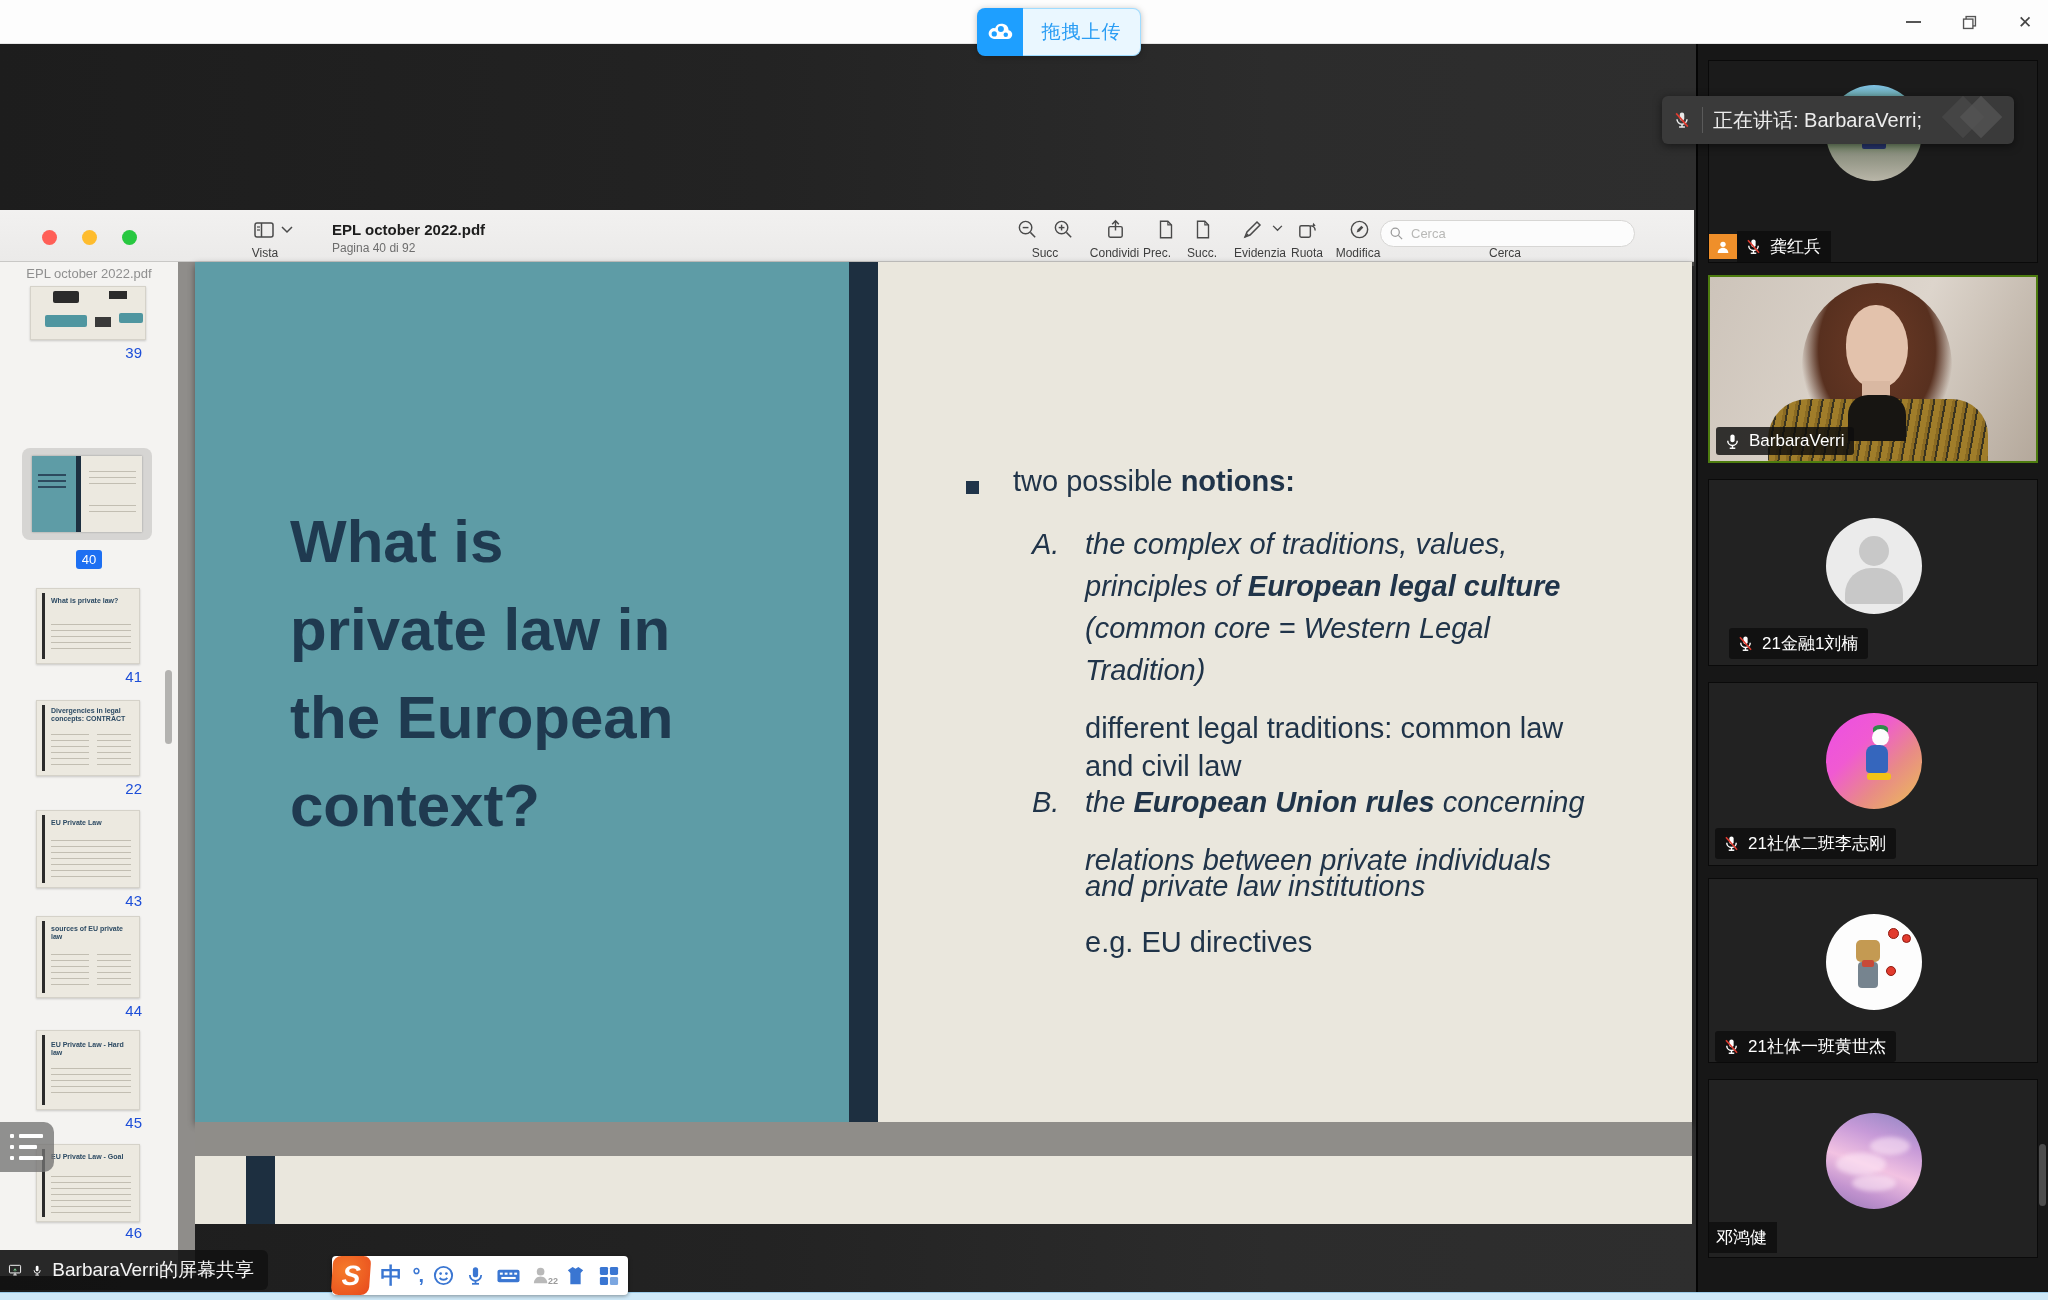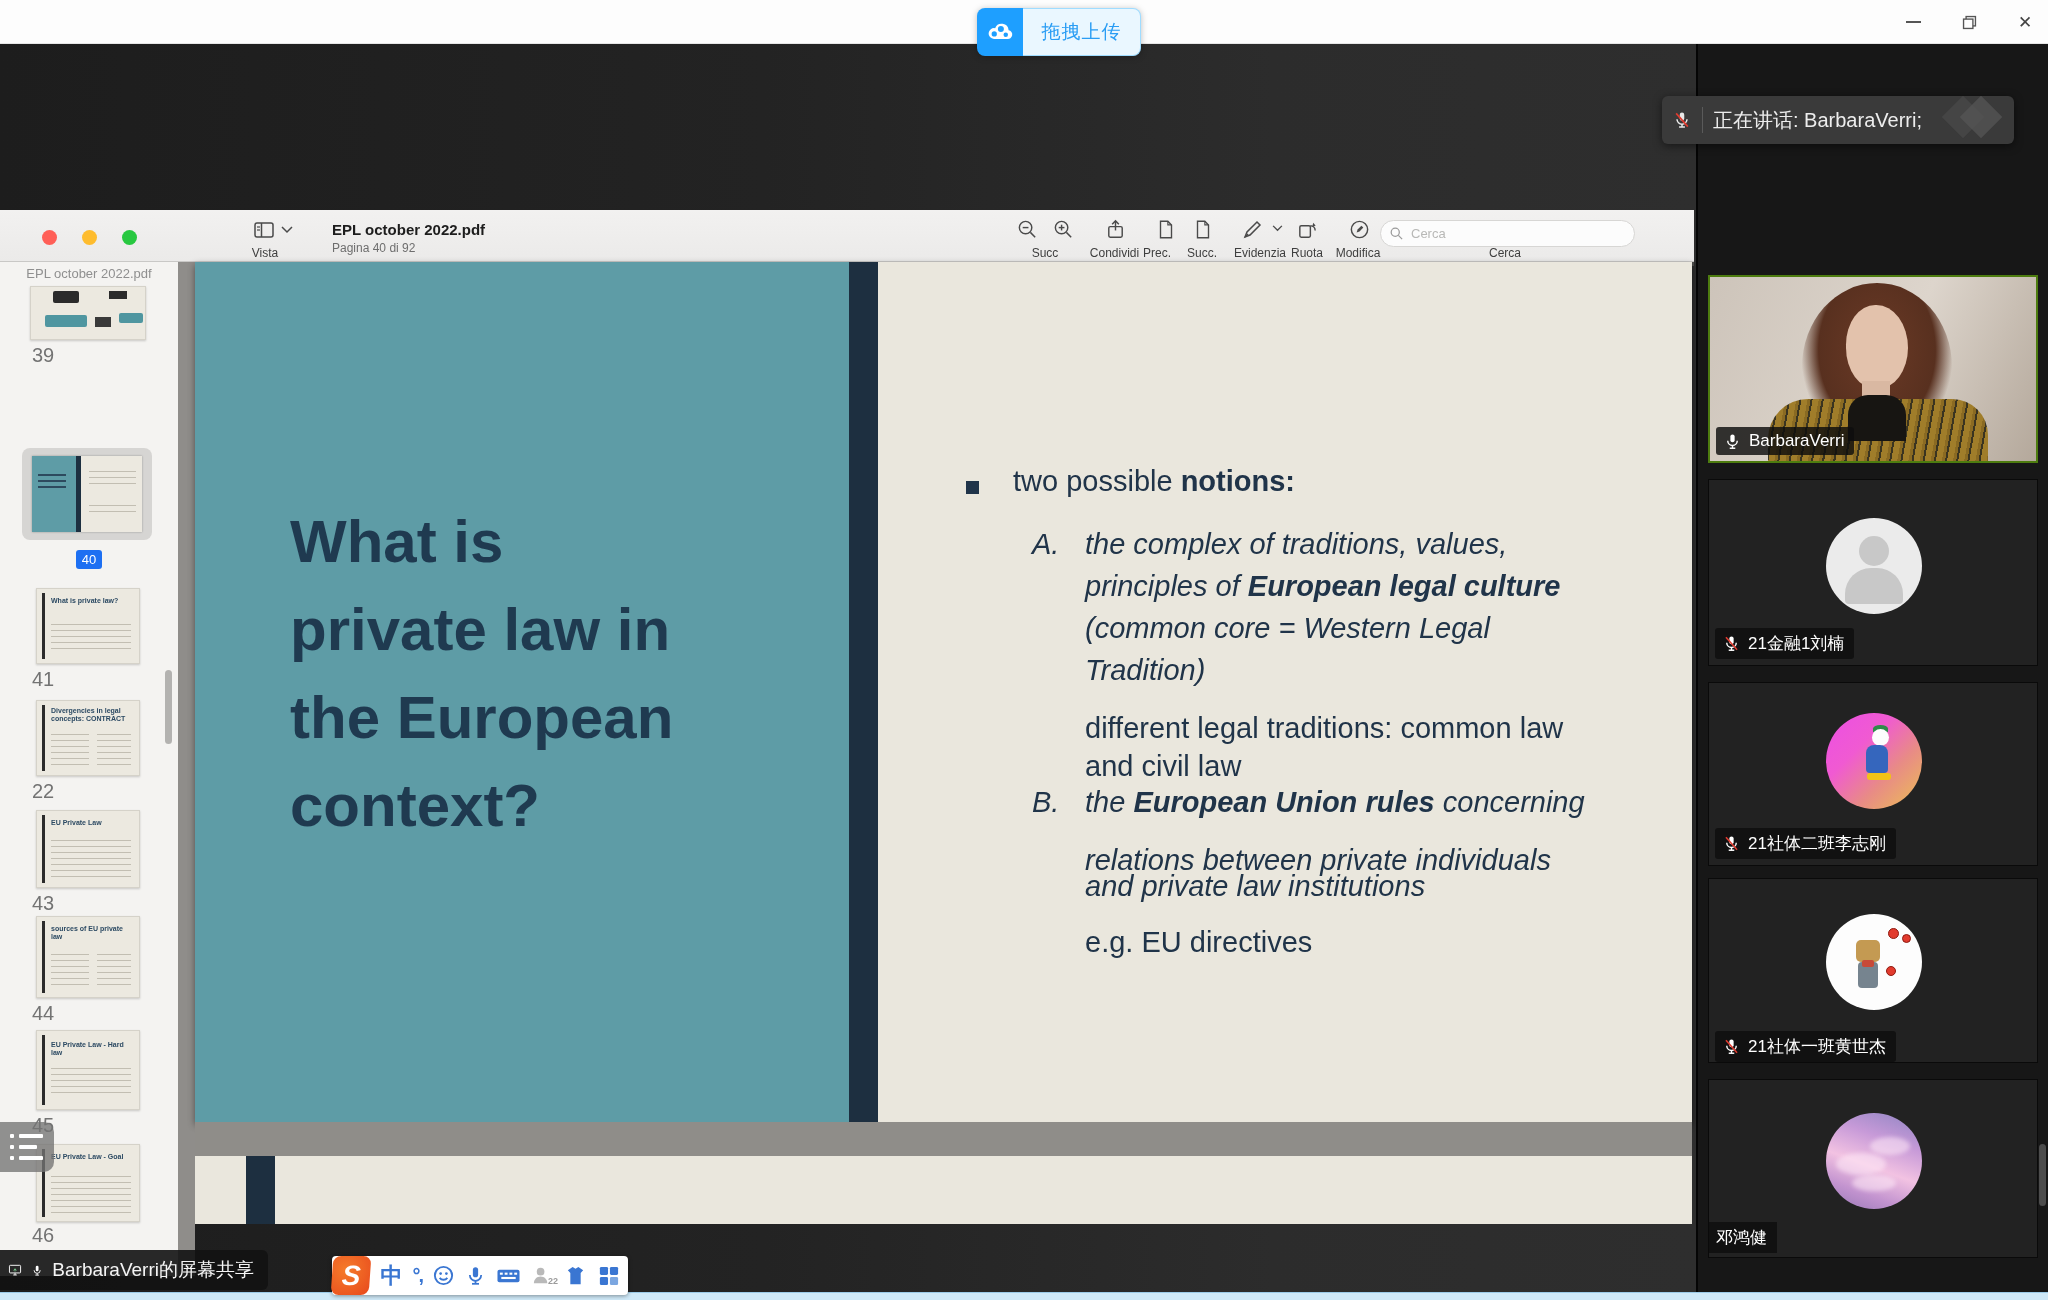--- a/index.html
+++ b/index.html
@@ -35,21 +35,21 @@
   .toolbar-shadow{position:absolute;left:195px;top:52px;width:1499px;height:4px;background:#4e4d4b;}
 
   
   .psidebar{position:absolute;left:0;top:52px;width:178px;height:1014px;background:#f4f3f1;}
   .psidebar-head{position:absolute;left:0;top:4px;width:178px;text-align:center;font-size:13px;color:#8f8f8f;white-space:nowrap;overflow:hidden;}
   .gutter{position:absolute;left:178px;top:52px;width:17px;height:1014px;background:#8f8d8a;}
   .thumb{position:absolute;background:#ece9e0;border:1px solid #d5d2c9;box-shadow:0 1px 2px rgba(0,0,0,.18);}
   .tbar{position:absolute;left:5px;top:4px;bottom:4px;width:3px;background:#2b2b2b;}
   .tlines{position:absolute;left:14px;right:8px;background:repeating-linear-gradient(#ece9e0 0 5px,#c2beb2 5px 6px);}
   .ttitle{position:absolute;left:14px;right:6px;font-size:7px;line-height:8px;color:#2c4a63;font-weight:bold;overflow:hidden;max-height:16px;}
-  .pgnum{position:absolute;width:110px;text-align:left;font-size:20px;color:#737373;}
+  .pgnum{position:absolute;width:110px;text-align:right;font-size:15px;color:#1d4ed8;}
   .sel40{position:absolute;left:22px;top:186px;width:130px;height:92px;background:#d6d5d3;border-radius:8px;}
   .badge40{position:absolute;left:76px;top:288px;width:26px;height:19px;background:#1d6ff2;border-radius:3px;color:#fff;font-size:13px;display:flex;align-items:center;justify-content:center;}
   .mini40{position:absolute;left:32px;top:194px;width:110px;height:76px;display:flex;box-shadow:0 0 2px rgba(0,0,0,.3);}
   .m40-teal{width:44px;background:#5e9ca6;position:relative;}
   .m40-navy{width:5px;background:#1d2f40;}
   .m40-cream{flex:1;background:#ece9e0;position:relative;}
   .m40-title{position:absolute;left:6px;top:14px;width:28px;height:22px;background:repeating-linear-gradient(#5e9ca6 0 4px,#2d4a5e 4px 6px);}
   .sb-scroll{position:absolute;left:165px;top:408px;width:7px;height:74px;background:#b3b2b0;border-radius:4px;}
   .list-fab{position:absolute;left:0px;top:912px;width:54px;height:50px;background:rgba(115,115,115,.78);border-radius:0 10px 10px 0;display:flex;flex-direction:column;justify-content:center;gap:7px;padding-left:10px;}
   .fab-row{display:flex;align-items:center;gap:5px;}
@@ -443,20 +443,44 @@
           <rect x="3" y="13.5" width="8.5" height="8.5" rx="1.5" fill="#3a76d2"></rect>
           <rect x="13.5" y="13.5" width="8.5" height="8.5" rx="1.5" fill="#7ba6e0"></rect>
         </svg>
     </div>
   </div>
 
   <div class="taskbar-strip"></div>
 
   <div class="panel">
 
+    <div class="tile" style="top:16px;height:203px;background:#1b1b1b;">
+      <div class="avatar ph-trop" style="top:24px;">
+        <div class="ph-head"></div>
+        <div class="ph-man"></div>
+      </div>
+      <div class="nbadge" style="left:0;bottom:0;">
+        <div class="host-badge">
+          <svg width="16" height="16" viewBox="0 0 24 24">
+              <circle cx="12" cy="8" r="4" fill="#fff"></circle>
+              <path d="M4 21c0-4.4 3.6-8 8-8s8 3.6 8 8z" fill="#fff"></path>
+            </svg>
+        </div>
+        <div class="nb-dark">
+          <svg width="19" height="19" viewBox="0 0 24 24">
+              <rect x="9.3" y="3" width="5.4" height="10" rx="2.7" fill="#fff"></rect>
+              <path d="M6 11a6 6 0 0 0 12 0" stroke="#fff" stroke-width="1.8" fill="none"></path>
+              <line x1="12" y1="17" x2="12" y2="20.5" stroke="#fff" stroke-width="1.8"></line>
+              <line x1="8.5" y1="20.5" x2="15.5" y2="20.5" stroke="#fff" stroke-width="1.8"></line>
+              <line x1="5" y1="4" x2="19" y2="20" stroke="#e03b2f" stroke-width="2"></line>
+            </svg>
+          <span>龚红兵</span>
+        </div>
+      </div>
+    </div>
 
     <div class="banner">
       <svg width="20" height="20" viewBox="0 0 24 24">
           <rect x="9.3" y="3" width="5.4" height="10" rx="2.7" fill="#e8e8e8"></rect>
           <path d="M6 11a6 6 0 0 0 12 0" stroke="#e8e8e8" stroke-width="1.8" fill="none"></path>
           <line x1="12" y1="17" x2="12" y2="20.5" stroke="#e8e8e8" stroke-width="1.8"></line>
           <line x1="8.5" y1="20.5" x2="15.5" y2="20.5" stroke="#e8e8e8" stroke-width="1.8"></line>
           <line x1="5" y1="4" x2="19" y2="20" stroke="#e03b2f" stroke-width="2"></line>
         </svg>
       <div class="banner-div"></div>
@@ -486,21 +510,21 @@
           <span>BarbaraVerri</span>
         </div>
       </div>
     </div>
 
     <div class="tile" style="top:435px;height:187px;">
       <div class="avatar grey-av" style="top:38px;">
         <div class="sil-head"></div>
         <div class="sil-body"></div>
       </div>
-      <div class="nbadge" style="left:6px;bottom:6px;border-radius:8px;">
+      <div class="nbadge" style="left:20px;bottom:6px;border-radius:8px;">
         <div class="nb-dark" style="border-radius:3px;">
           <svg width="19" height="19" viewBox="0 0 24 24">
               <rect x="9.3" y="3" width="5.4" height="10" rx="2.7" fill="#fff"></rect>
               <path d="M6 11a6 6 0 0 0 12 0" stroke="#fff" stroke-width="1.8" fill="none"></path>
               <line x1="12" y1="17" x2="12" y2="20.5" stroke="#fff" stroke-width="1.8"></line>
               <line x1="8.5" y1="20.5" x2="15.5" y2="20.5" stroke="#fff" stroke-width="1.8"></line>
               <line x1="5" y1="4" x2="19" y2="20" stroke="#e03b2f" stroke-width="2"></line>
             </svg>
           <span>21金融1刘楠</span>
         </div>

